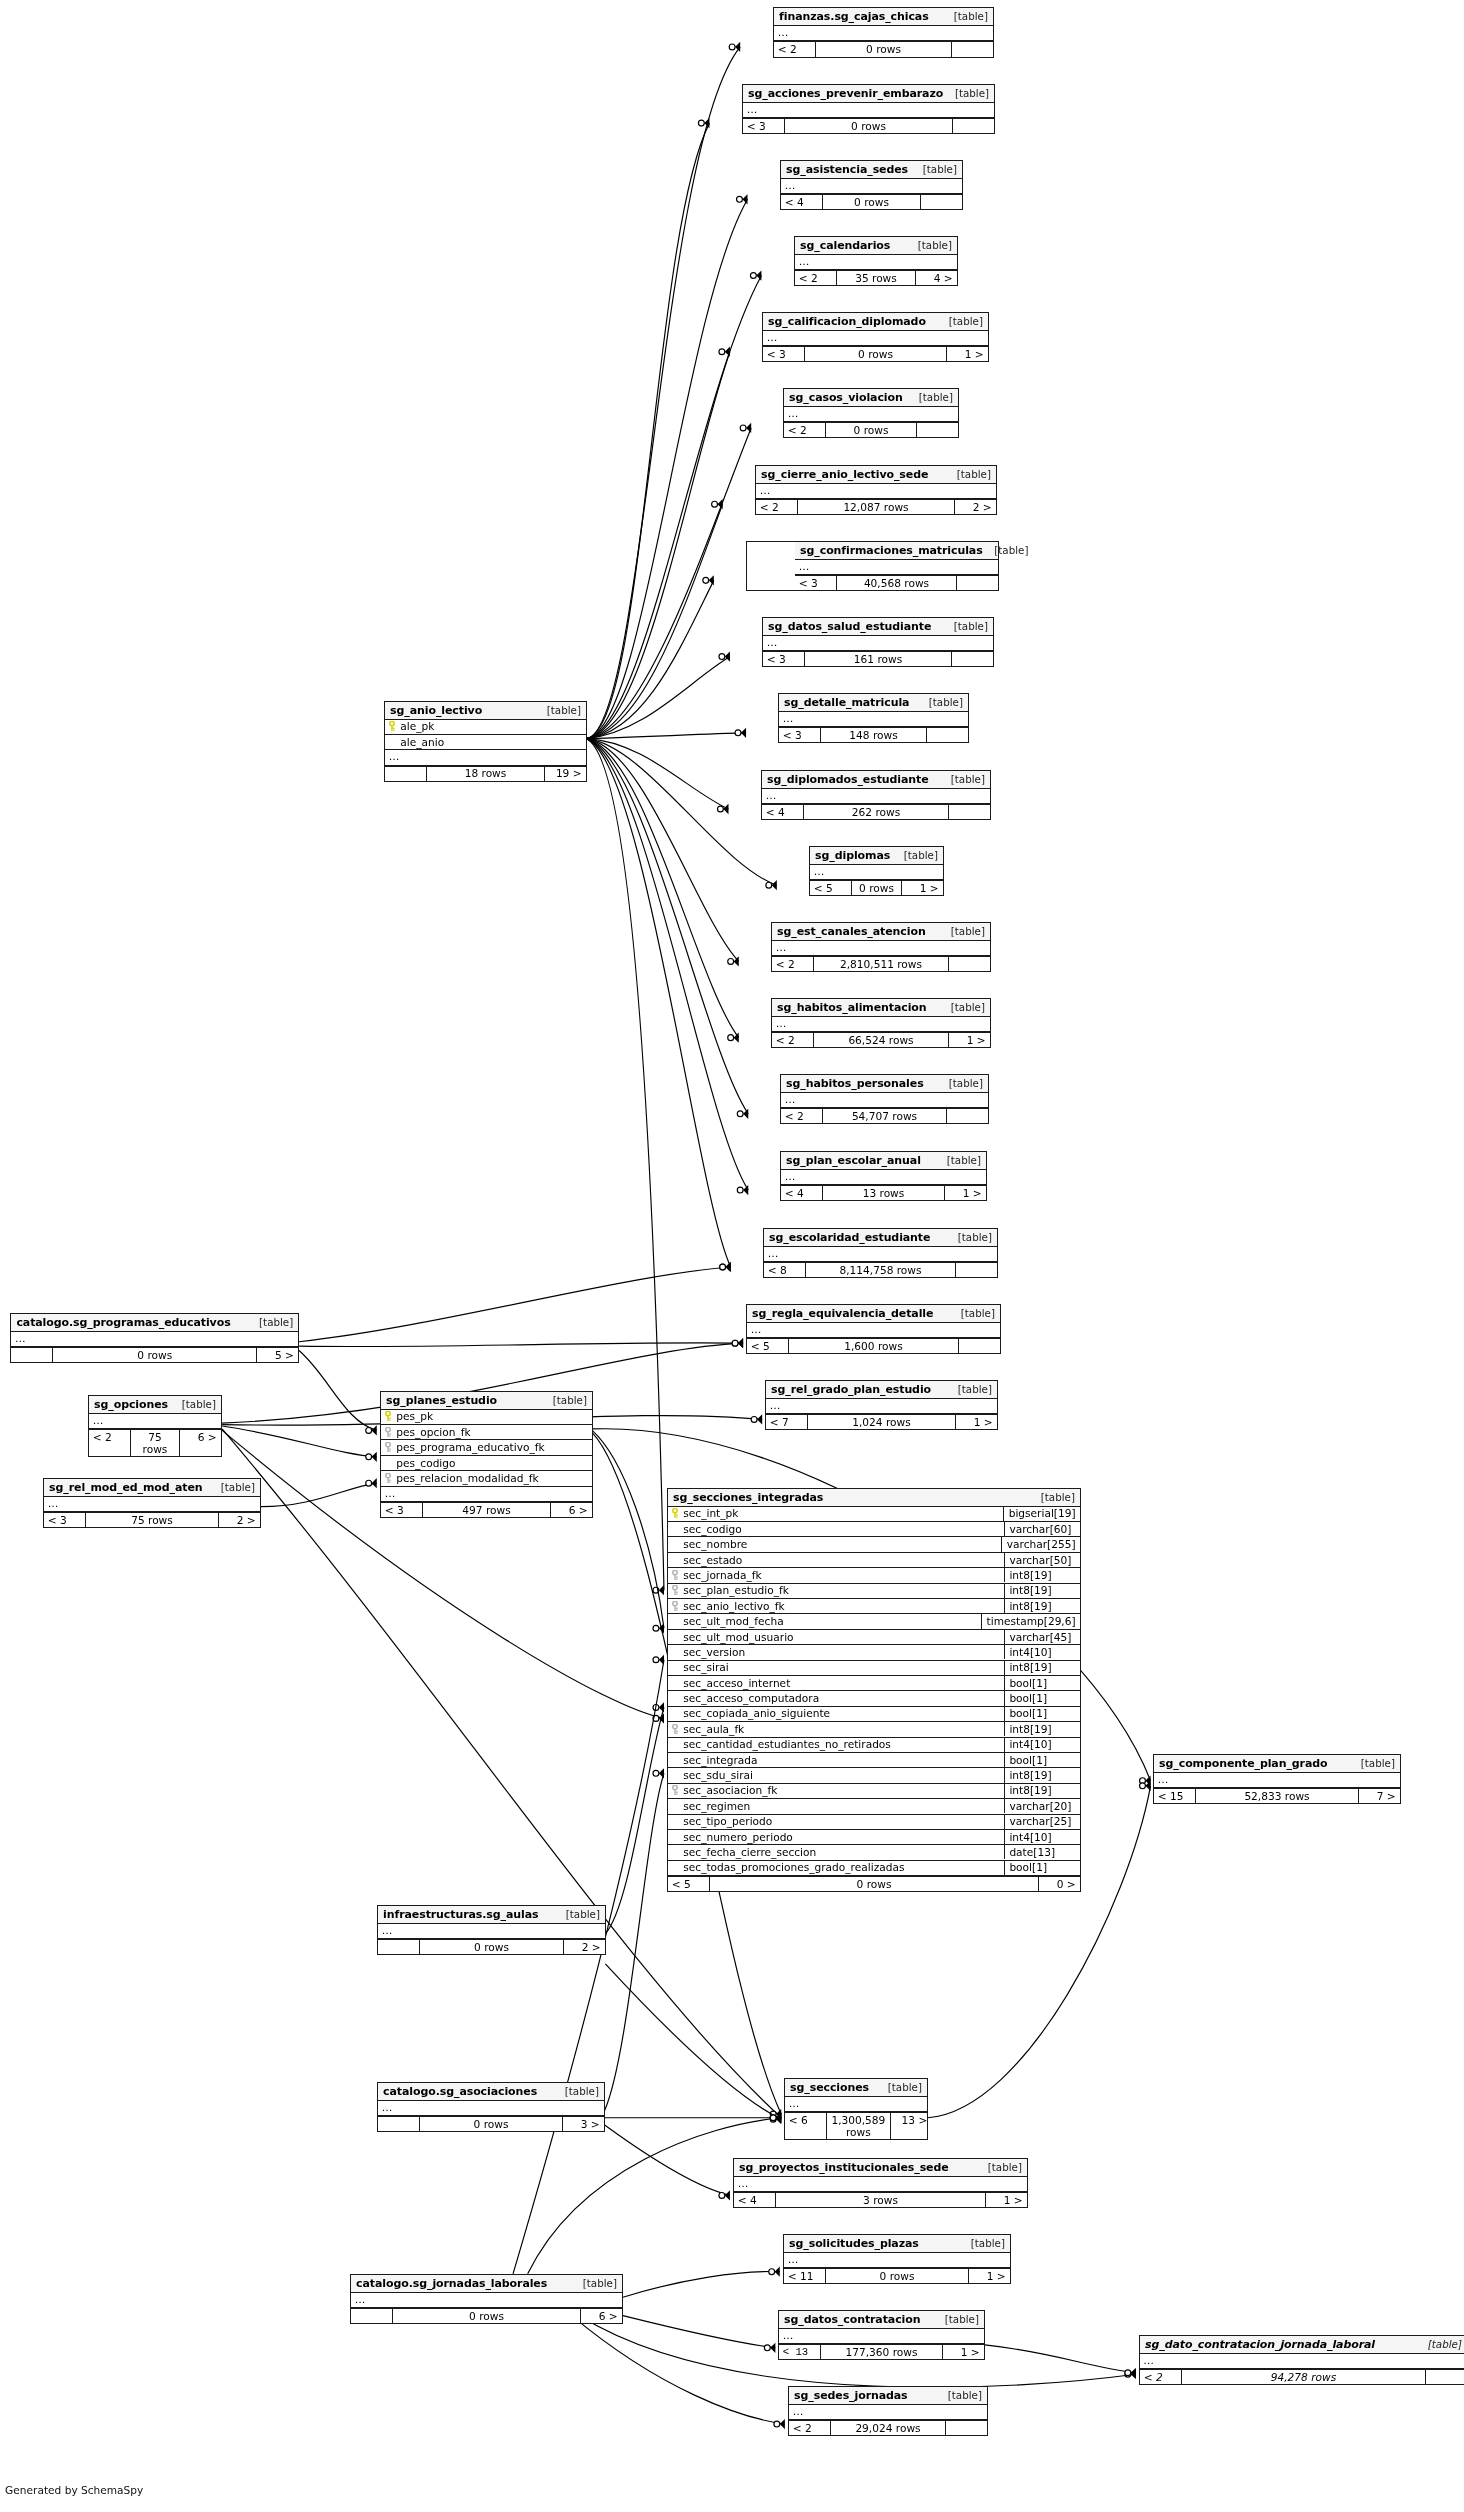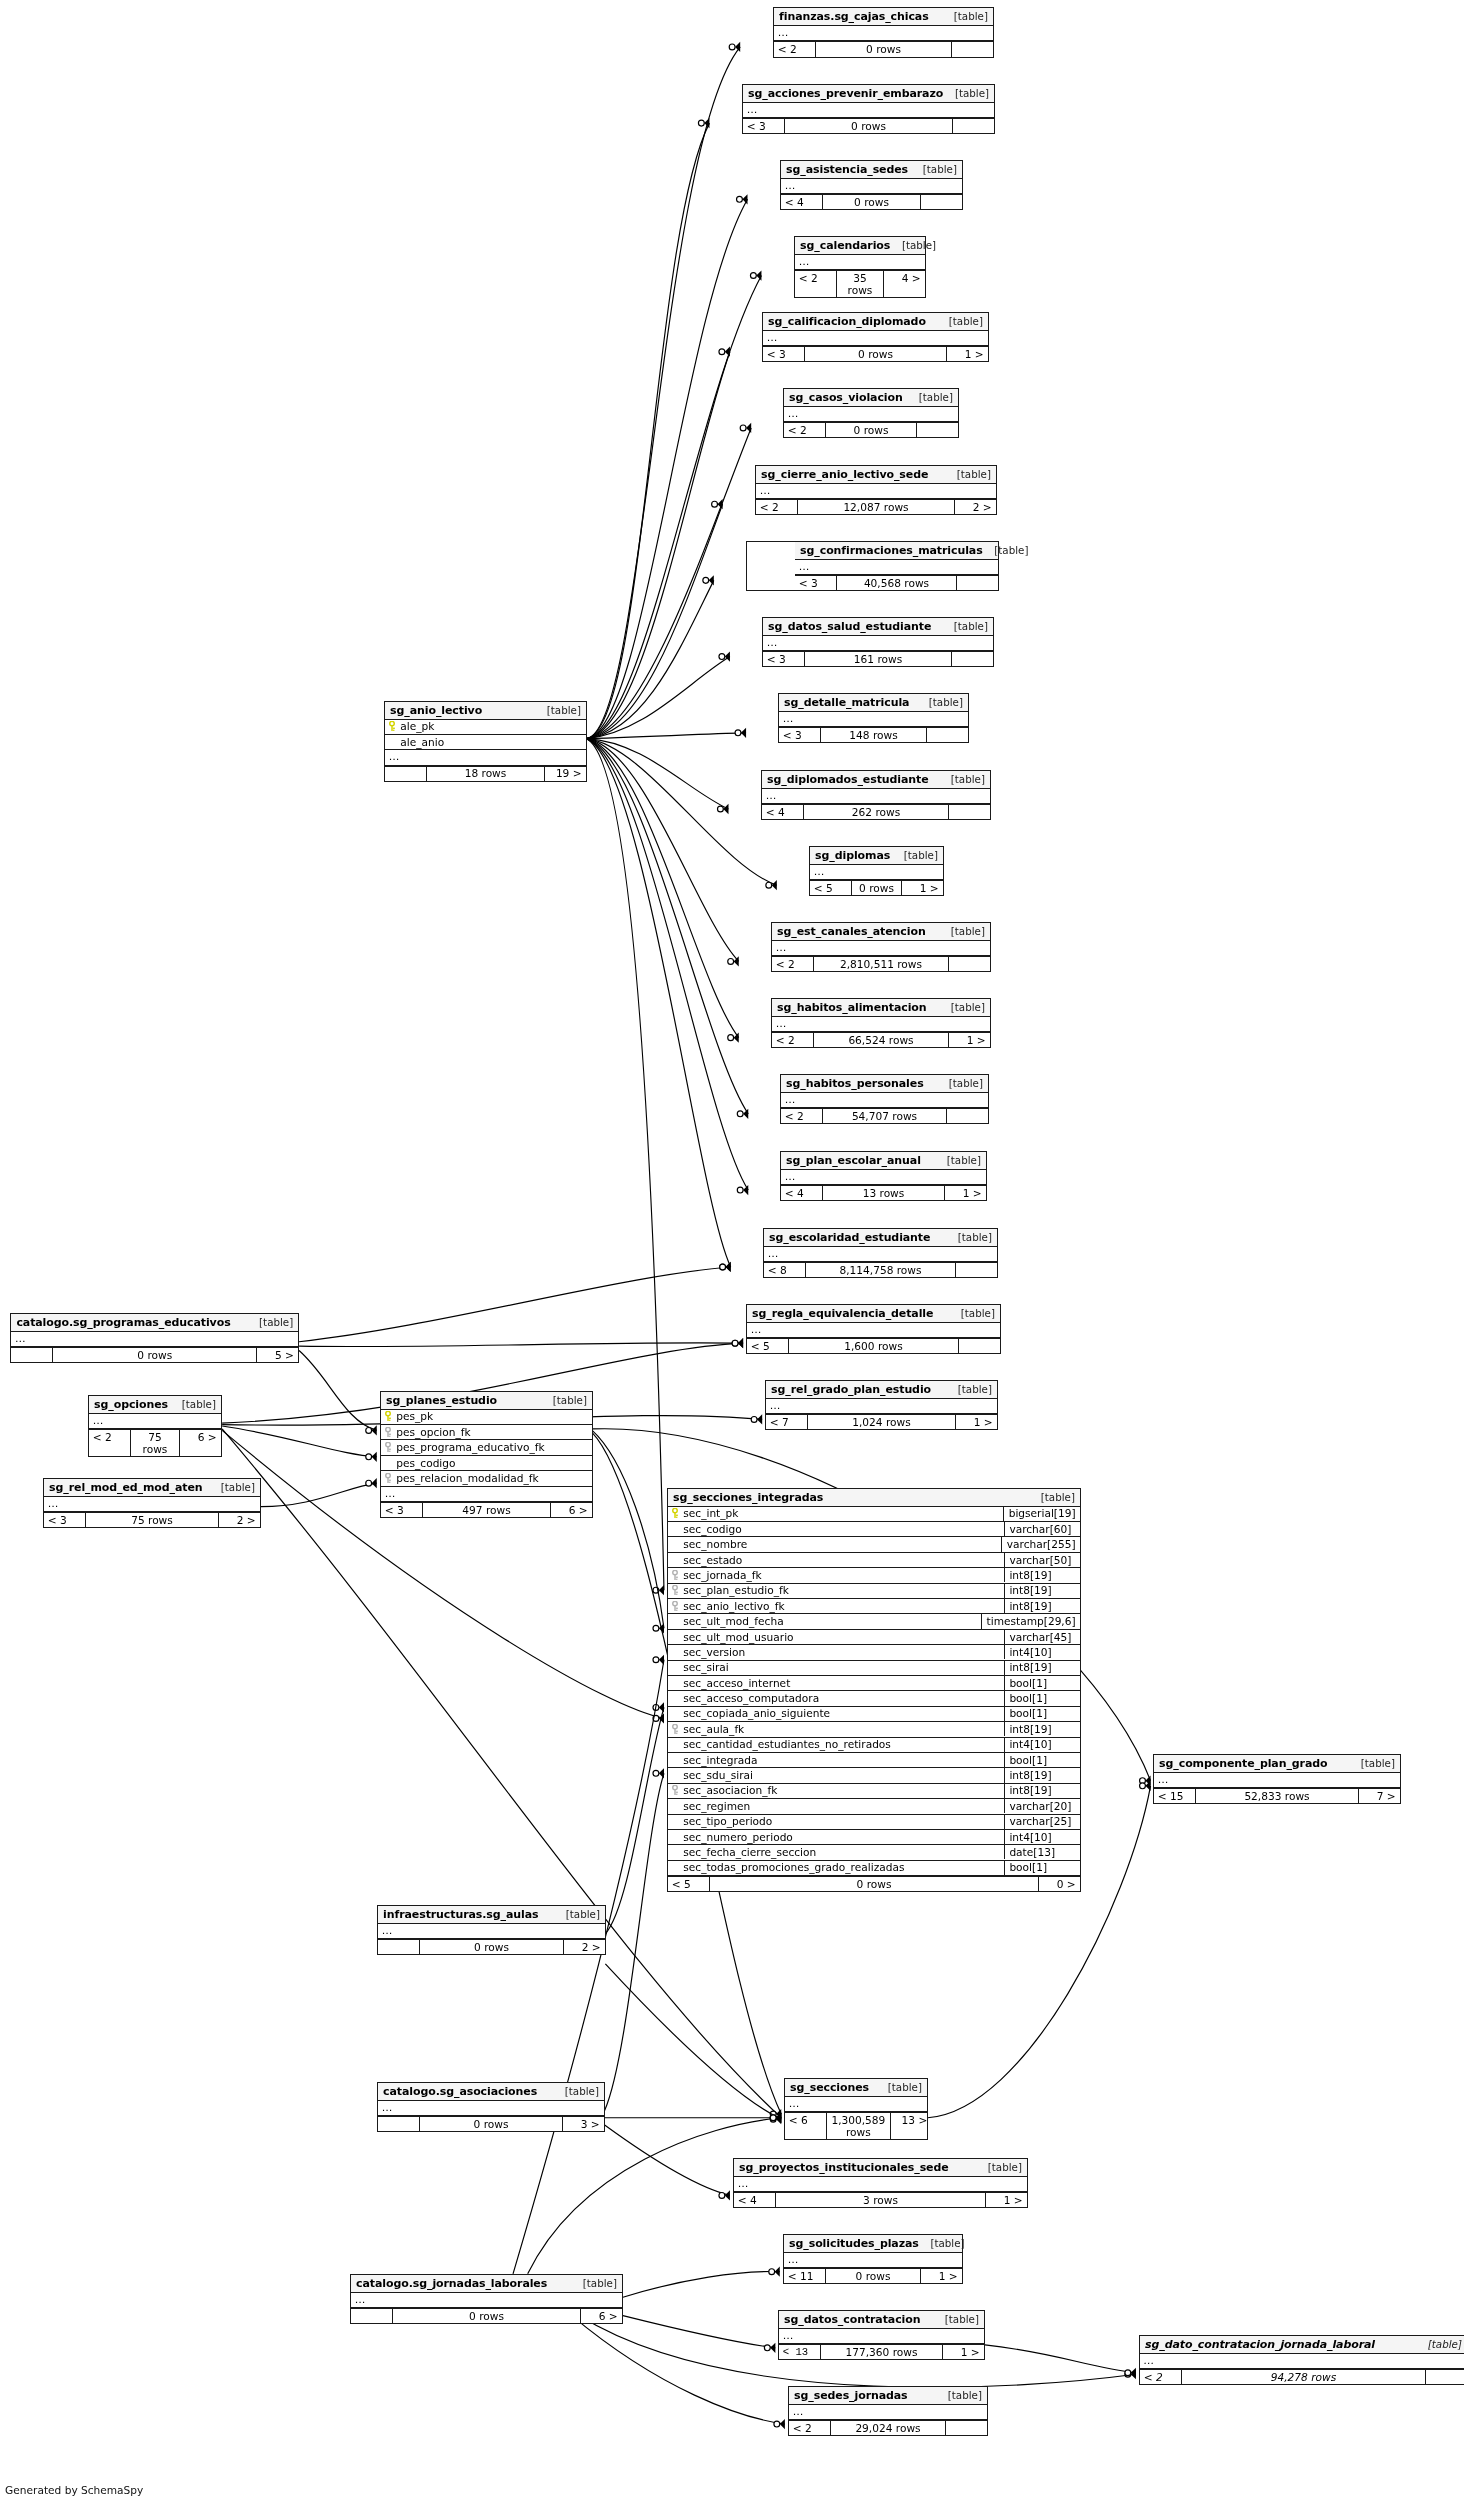--- a/index.html
+++ b/index.html
@@ -385,21 +385,21 @@
           <span class="tname">sg_asistencia_sedes</span>
           <span class="ttag">[table]</span>
         </div>
         <div class="ellipsis-row">…</div>
         <div class="footer-row">
           <div class="f-left" style="min-width: 41px;">&lt; 4</div>
           <div class="f-mid">0 rows</div>
           <div class="f-right" style="min-width: 41px;"></div>
         </div>
       </div>
-      <div class="node" id="node-sg_calendarios" style="left: 794px; top: 236px; width: 132px;">
+      <div class="node" id="node-sg_calendarios" style="left: 794px; top: 236px; width: 164px;">
         <div class="title-row">
           <span class="tname">sg_calendarios</span>
           <span class="ttag">[table]</span>
         </div>
         <div class="ellipsis-row">…</div>
         <div class="footer-row">
           <div class="f-left" style="min-width: 41px;">&lt; 2</div>
           <div class="f-mid">35 rows</div>
           <div class="f-right" style="min-width: 41px;">4 &gt;</div>
         </div>
@@ -995,21 +995,21 @@
           <span class="tname">sg_proyectos_institucionales_sede</span>
           <span class="ttag">[table]</span>
         </div>
         <div class="ellipsis-row">…</div>
         <div class="footer-row">
           <div class="f-left" style="min-width: 41px;">&lt; 4</div>
           <div class="f-mid">3 rows</div>
           <div class="f-right" style="min-width: 41px;">1 &gt;</div>
         </div>
       </div>
-      <div class="node" id="node-sg_solicitudes_plazas" style="left: 783px; top: 2234px; width: 180px;">
+      <div class="node" id="node-sg_solicitudes_plazas" style="left: 783px; top: 2234px; width: 228px;">
         <div class="title-row">
           <span class="tname">sg_solicitudes_plazas</span>
           <span class="ttag">[table]</span>
         </div>
         <div class="ellipsis-row">…</div>
         <div class="footer-row">
           <div class="f-left" style="min-width: 41px;">&lt; 11</div>
           <div class="f-mid">0 rows</div>
           <div class="f-right" style="min-width: 41px;">1 &gt;</div>
         </div>

